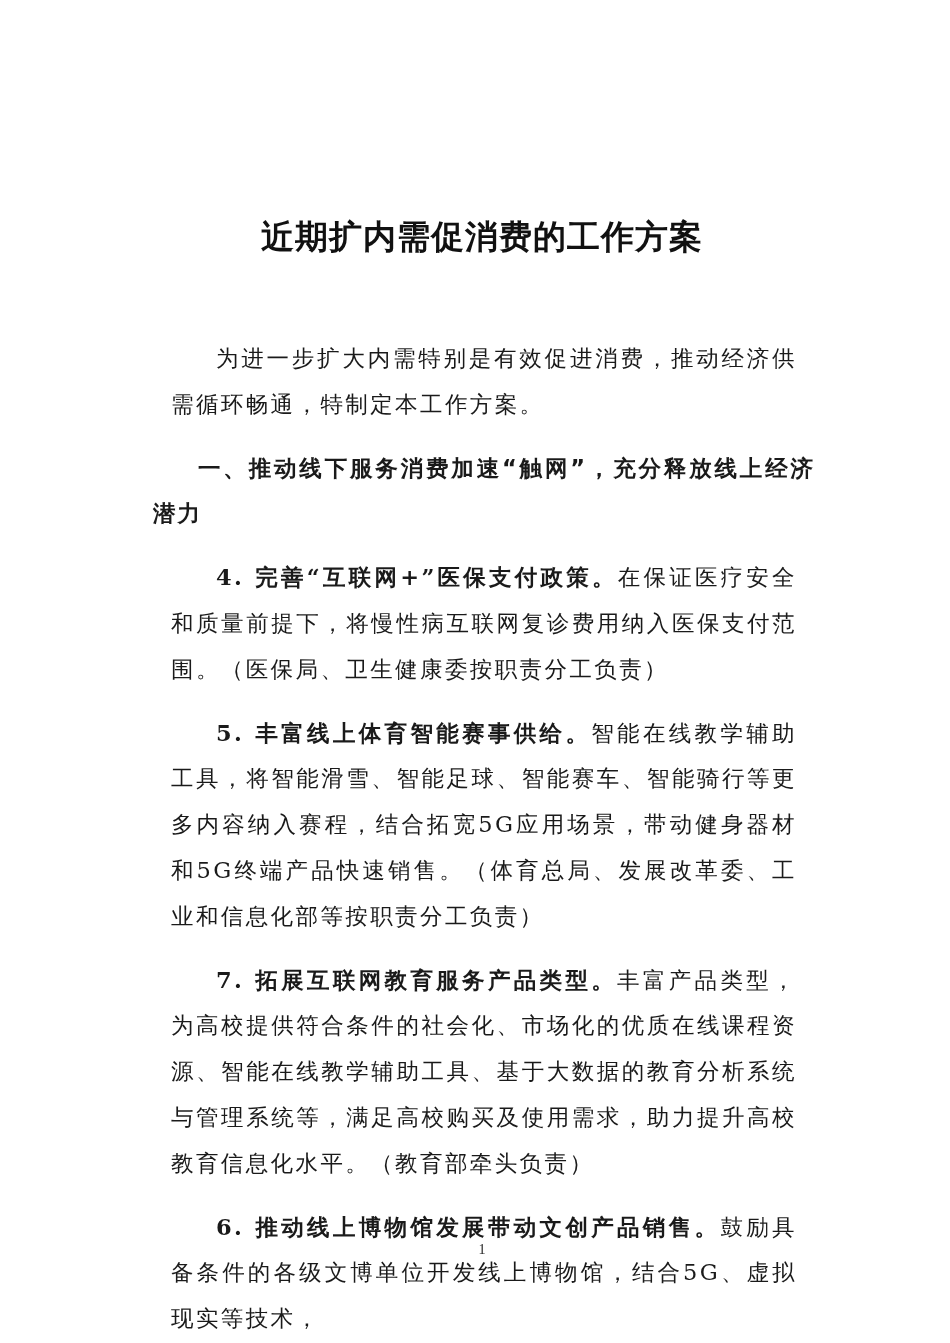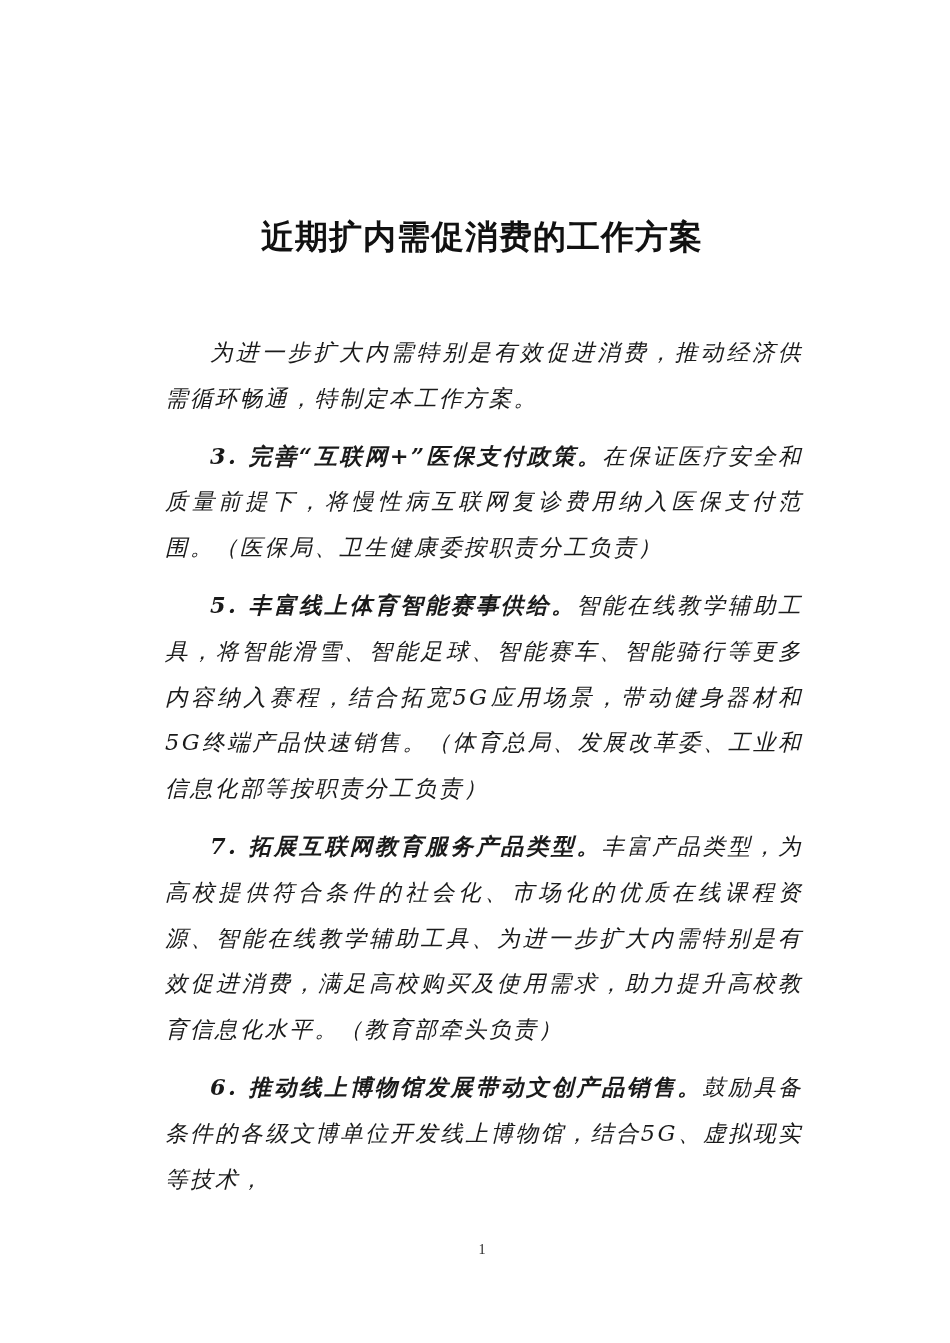--- a/index.html
+++ b/index.html
@@ -9,44 +9,45 @@
       position: absolute; left: 0; top: 212px; width: 950px; text-align: center;
       font-family: "DejaVu Serif", "Liberation Serif", serif; font-weight: bold;
       font-size: 33px; letter-spacing: 1px; line-height: 50px; color: #111;
     }
     .body-text {
       position: absolute; left: 146px; top: 318px; width: 662px;
       font-family: "DejaVu Serif", "Liberation Serif", serif;
       font-size: 22.5px; line-height: 45.8px; letter-spacing: 2.4px; color: #1a1a1a;
       text-align: justify;
     }
-    .para { margin: 12px; text-indent: 2em; font-style: italic; }
+    .para { margin: 18px; text-indent: 2em; }
     .heading1 {
       margin: 0; text-indent: 2em; font-family: "DejaVu Sans", "Liberation Sans", sans-serif;
       font-weight: bold; letter-spacing: 2px;
     }
     .lead { font-weight: bold; }
     .page-number {
       position: absolute; left: 0; top: 1242px; width: 950px; text-align: center;
       font-family: "Liberation Serif", serif; font-size: 14px; color: #222;
     }
   </style>
 </head>
 <body>
 
 <div class="page">
   <div class="title">近期扩内需促消费的工作方案</div>
 
   <div class="body-text">
     <p class="para">为进一步扩大内需特别是有效促进消费，推动经济供需循环畅通，特制定本工作方案。</p>
 
+    <p class="heading1">一、推动线下服务消费加速“触网”，充分释放线上经济潜力</p>
 
-    <p class="para"><span class="lead">3. 完善“互联网+”医保支付政策。</span><span>在保证医疗安全和质量前提下，将慢性病互联网复诊费用纳入医保支付范围。（医保局、卫生健康委按职责分工负责）</span></p>
+    <p class="para"><span class="lead">4. 完善“互联网+”医保支付政策。</span><span>在保证医疗安全和质量前提下，将慢性病互联网复诊费用纳入医保支付范围。（医保局、卫生健康委按职责分工负责）</span></p>
 
     <p class="para"><span class="lead">5. 丰富线上体育智能赛事供给。</span><span>智能在线教学辅助工具，将智能滑雪、智能足球、智能赛车、智能骑行等更多内容纳入赛程，结合拓宽5G应用场景，带动健身器材和5G终端产品快速销售。（体育总局、发展改革委、工业和信息化部等按职责分工负责）</span></p>
 
-    <p class="para"><span class="lead">7. 拓展互联网教育服务产品类型。</span><span>丰富产品类型，为高校提供符合条件的社会化、市场化的优质在线课程资源、智能在线教学辅助工具、为进一步扩大内需特别是有效促进消费，满足高校购买及使用需求，助力提升高校教育信息化水平。（教育部牵头负责）</span></p>
+    <p class="para"><span class="lead">7. 拓展互联网教育服务产品类型。</span><span>丰富产品类型，为高校提供符合条件的社会化、市场化的优质在线课程资源、智能在线教学辅助工具、基于大数据的教育分析系统与管理系统等，满足高校购买及使用需求，助力提升高校教育信息化水平。（教育部牵头负责）</span></p>
 
     <p class="para"><span class="lead">6. 推动线上博物馆发展带动文创产品销售。</span><span>鼓励具备条件的各级文博单位开发线上博物馆，结合5G、虚拟现实等技术，</span></p>
   </div>
 
   <div class="page-number">1</div>
 </div>
 
 </body></html>

